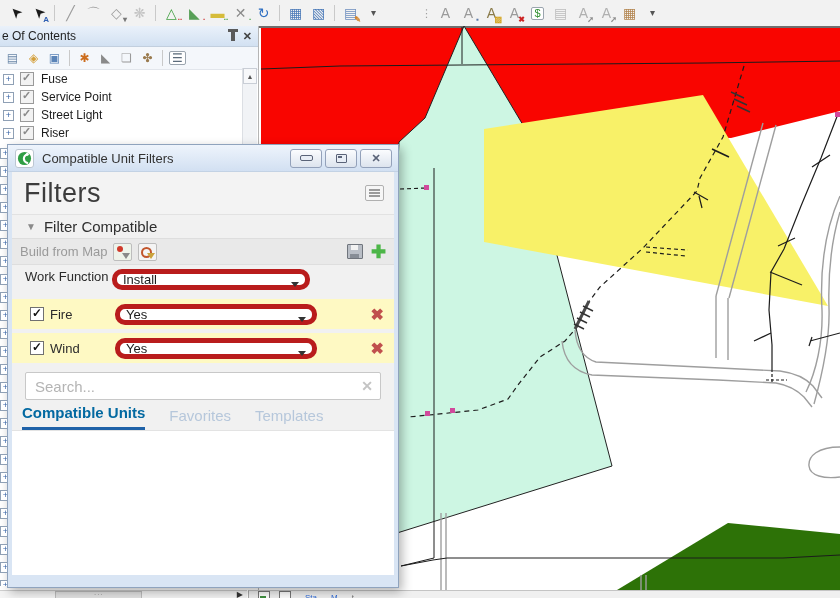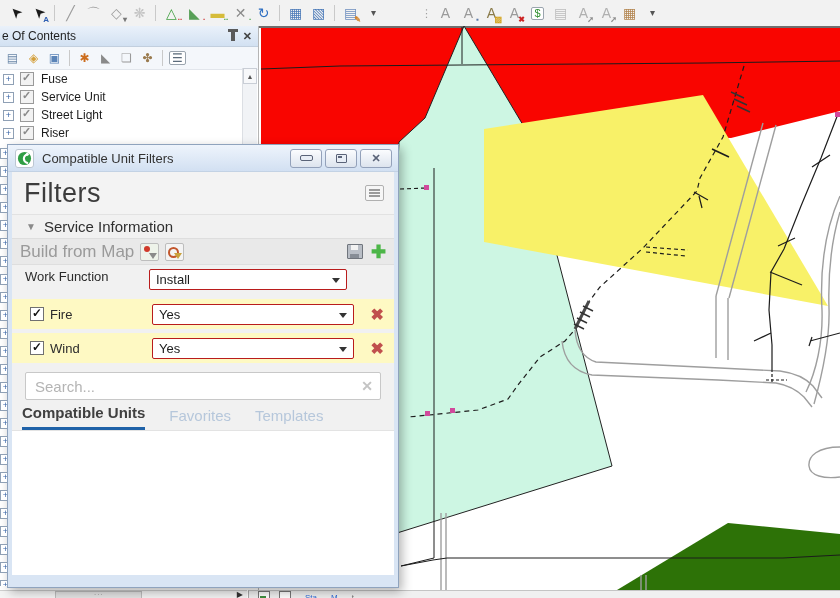--- a/index.html
+++ b/index.html
@@ -71,38 +71,38 @@
   #dlg-heading{font-size:27px;color:#3c3c3c;margin-left:12px;letter-spacing:.5px;}
   #dlg-header-icon{margin-left:auto;margin-right:10px;width:17px;height:14px;border:1px solid #b0b0b0;
                    border-radius:2px;background:#f6f6f6;position:relative;}
   #dlg-header-icon::after{content:"";position:absolute;left:3px;top:3px;right:3px;height:1.5px;background:#9a9a9a;
                           box-shadow:0 3px 0 #9a9a9a,0 6px 0 #9a9a9a;}
   #dlg-section{height:23px;display:flex;align-items:center;border-top:1px solid #e2e2e2;}
   #dlg-section .arr{margin-left:14px;font-size:10px;color:#8a8a8a;}
   #dlg-section .lbl{margin-left:8px;font-size:15px;color:#2f2f2f;}
   #build-row{height:25px;background:#e9e9e9;border-top:1px solid #dedede;border-bottom:1px solid #dedede;
              display:flex;align-items:center;}
-  #build-label{margin-left:8px;font-size:17px;color:#9a9a9a;}
+  #build-label{margin-left:8px;font-size:13px;color:#9a9a9a;}
   .mini-ico{width:17px;height:16px;border:1px solid #bdbdbd;border-radius:2px;margin-left:6px;position:relative;background:#eef3ea;}
   .mini-ico.map::before{content:"";position:absolute;left:3px;top:2px;width:6px;height:6px;border-radius:50%;background:#d03a2a;}
   .mini-ico.map::after{content:"";position:absolute;right:1px;bottom:1px;width:0;height:0;
                        border-left:4px solid transparent;border-right:4px solid transparent;border-top:6px solid #8a8a8a;}
   .mini-ico.circle{background:#f4f4f4;}
   .mini-ico.circle::before{content:"";position:absolute;left:2px;top:3px;width:7px;height:7px;border-radius:50%;border:2px solid #c2562c;}
   .mini-ico.circle::after{content:"";position:absolute;right:1px;bottom:1px;width:0;height:0;
                           border-left:4px solid transparent;border-right:4px solid transparent;border-top:6px solid #caa23c;}
   #build-right{margin-left:auto;margin-right:8px;display:flex;align-items:center;gap:8px;}
   .disk-icon{width:14px;height:13px;background:#b9bec6;border:1px solid #70757d;border-radius:1px;position:relative;}
   .disk-icon::before{content:"";position:absolute;left:3px;top:0;width:7px;height:5px;background:#f2f2f2;}
   .disk-icon::after{content:"";position:absolute;left:2px;bottom:0;width:9px;height:4px;background:#878d96;}
   .plus-icon{font-size:18px;font-weight:bold;line-height:1;}
   .fieldrow{display:flex;height:26px;margin-top:4px;}
   .fieldrow .flabel{margin-left:13px;font-size:13px;color:#2b2b2b;}
-  .combo{position:relative;height:21px;background:#fff;border:1px solid #b91c1c;border-radius:2px;
-         display:flex;align-items:center;box-sizing:border-box;margin-left:37px;}
+  .combo{position:relative;height:21px;background:#fff;border:5px solid #b91c1c;border-radius:10px;
+         display:flex;align-items:center;box-sizing:border-box;}
   .combo .cval{font-size:13px;color:#1c1c1c;margin-left:6px;}
   .combo .carr{position:absolute;right:6px;top:8px;width:0;height:0;
                border-left:4px solid transparent;border-right:4px solid transparent;border-top:5px solid #333;}
   #wf-combo{position:absolute;left:100px;width:198px;}
   .filter-band{position:relative;height:30px;background:#fef9c3;margin-top:4px;display:flex;align-items:center;}
   .filter-band .cb{margin-left:18px;}
   .filter-band .flabel{margin-left:6px;font-size:13px;color:#2b2b2b;}
   .filter-band .combo{position:absolute;left:103px;width:202px;}
   .del-x{position:absolute;right:10px;font-size:16px;font-weight:bold;}
   #search-wrap{margin:9px 13px 0 13px;position:relative;}
@@ -311,21 +311,21 @@
       </div>
     <div id="toc-list">
         <div class="layer-row">
           <span class="expander">+</span>
           <span class="cb gray"></span>
           <span class="layer-label">Fuse</span>
         </div>
         <div class="layer-row">
           <span class="expander">+</span>
           <span class="cb gray"></span>
-          <span class="layer-label">Service Unit</span>
+          <span class="layer-label">Service Point</span>
         </div>
         <div class="layer-row">
           <span class="expander">+</span>
           <span class="cb gray"></span>
           <span class="layer-label">Street Light</span>
         </div>
         <div class="layer-row">
           <span class="expander">+</span>
           <span class="cb gray"></span>
           <span class="layer-label">Riser</span>
@@ -386,21 +386,21 @@
           </span>
       </span>
     </div>
     <div id="dlg-content">
       <div id="dlg-header">
         <span id="dlg-heading">Filters</span>
         <span id="dlg-header-icon"></span>
       </div>
       <div id="dlg-section">
         <span class="arr">▼</span>
-        <span class="lbl">Service Information</span>
+        <span class="lbl">Filter Compatible</span>
       </div>
       <div id="build-row">
         <span id="build-label">Build from Map</span>
         <span class="mini-ico map"></span>
         <span class="mini-ico circle"></span>
         <span id="build-right">
           <span class="disk-icon"></span>
           <span class="plus-icon" id="plus-glyph" style="color: rgb(76, 182, 72);">✚</span>
         </span>
       </div>
@@ -427,21 +427,21 @@
           <span class="cval">Yes</span>
           <span class="carr"></span>
         </span>
         <span class="del-x" style="color: rgb(192, 80, 77);">✖</span>
       </div>
       <div id="search-wrap">
         <input id="search-input" type="text" placeholder="Search..." style="">
         <span id="search-clear">✕</span>
       </div>
       <div id="tabs-row">
-        <span class="tab active" style="color: #404040; border-bottom-color: rgb(31, 98, 168);">Compatible Units</span>
+        <span class="tab active" style="color: #0369a1; border-bottom-color: rgb(31, 98, 168);">Compatible Units</span>
         <span class="tab" style="color: rgb(182, 199, 219);">Favorites</span>
         <span class="tab" style="color: rgb(182, 199, 219);">Templates</span>
       </div>
       <div id="tab-panel"></div>
     </div>
   </div>
 
   <div id="hscroll">
     <div id="hs-thumb">∙∙∙</div>
     <div id="hs-arrow">▶</div>

